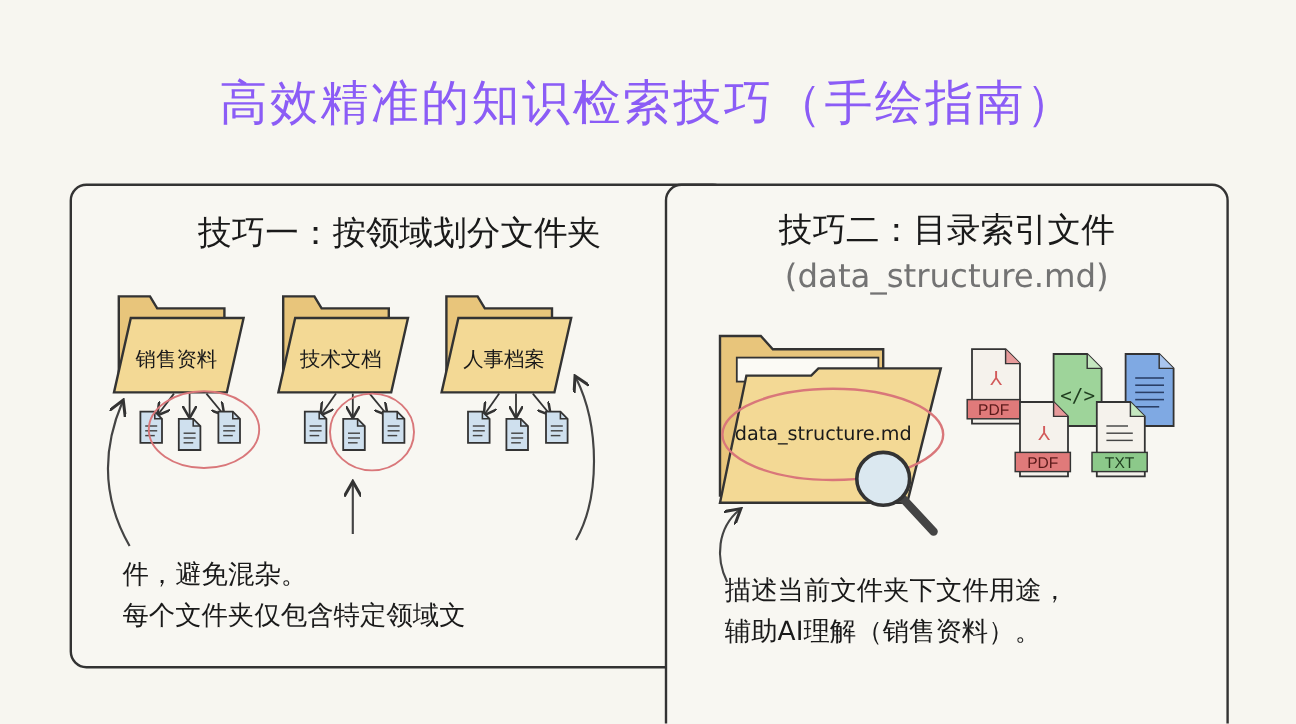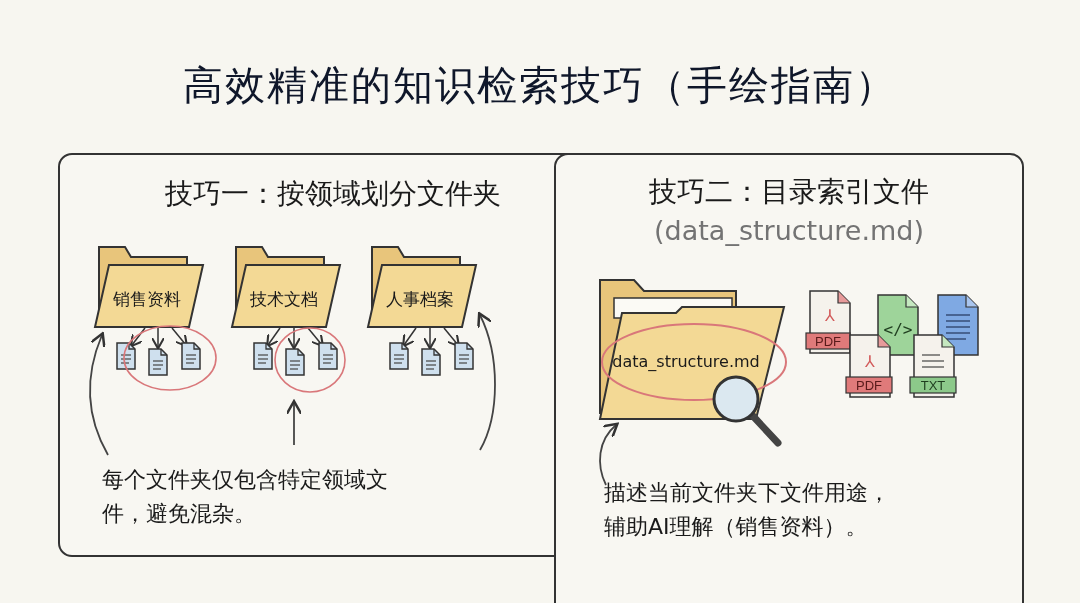--- a/index.html
+++ b/index.html
@@ -1,18 +1,18 @@
 <!DOCTYPE html>
 <html><head>
 <meta charset="utf-8">
 <style>
   * { box-sizing: border-box; margin: 0; padding: 0; }
   html, body { width: 1080px; height: 603px; background: #f7f6f0; overflow: hidden; }
   body { font-family: "DejaVu Sans", "Liberation Sans", sans-serif; color: #1c1c1c; position: relative; }
-  .title { position: absolute; left: 0; top: 58px; width: 1080px; text-align: center; font-size: 40px; letter-spacing: 2px; color: #0f172a; }
+  .title { position: absolute; left: 0; top: 58px; width: 1080px; text-align: center; font-size: 40px; letter-spacing: 2px; color: #8b5cf6; }
   .panel { position: absolute; border: 2.5px solid #333; border-radius: 14px; background: #f8f7f2; }
   .panel.left { left: 58px; top: 153px; width: 550px; height: 404px; }
   .panel.right { left: 554px; top: 153px; width: 470px; height: 520px; }
   .panel-title { position: absolute; width: 100%; text-align: center; font-size: 28px; color: #1a1a1a; }
   .left .panel-title { top: 20px; }
   .right .panel-title { top: 18px; }
   .right .panel-sub { position: absolute; top: 60px; width: 100%; text-align: center; font-size: 27px; color: #737373; }
   .desc { position: absolute; font-size: 22px; line-height: 34px; color: #1a1a1a; }
   .left .desc { left: 42px; top: 308px; width: 390px; }
   .right .desc { left: 48px; top: 308px; width: 400px; margin-top: 13px; }
@@ -81,22 +81,22 @@
     <use href="#doc" x="330" y="188"></use>
     <use href="#doc" x="362" y="194"></use>
     <use href="#doc" x="395" y="188"></use>
 
     <path d="M48 300 C25 260 25 220 42 180" fill="none" stroke="#444" stroke-width="1.8" marker-end="url(#ah)"></path>
     <line x1="234" y1="290" x2="234" y2="248" stroke="#444" stroke-width="1.8" marker-end="url(#ah)"></line>
     <path d="M420 295 C440 260 440 200 420 160" fill="none" stroke="#444" stroke-width="1.8" marker-end="url(#ah)"></path>
   </svg>
 
   <div class="desc">
+    <div>件，避免混杂。</div>
     <div>每个文件夹仅包含特定领域文</div>
-    <div>件，避免混杂。</div>
   </div>
 </div>
 
 <div class="panel right">
   <div class="panel-title">技巧二：目录索引文件</div>
   <div class="panel-sub">(data_structure.md)</div>
 
   <svg width="470" height="404">
     <defs>
       <marker id="ah2" markerWidth="8" markerHeight="8" refX="6" refY="4" orient="auto">

